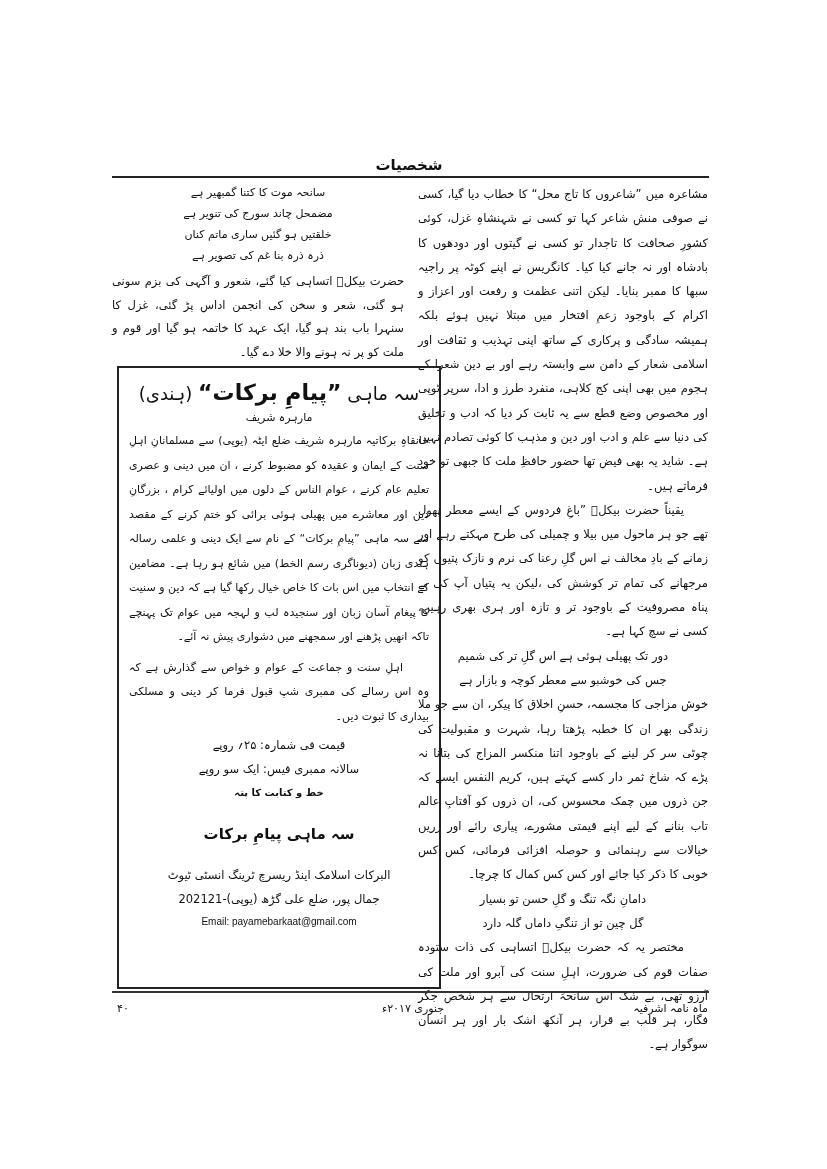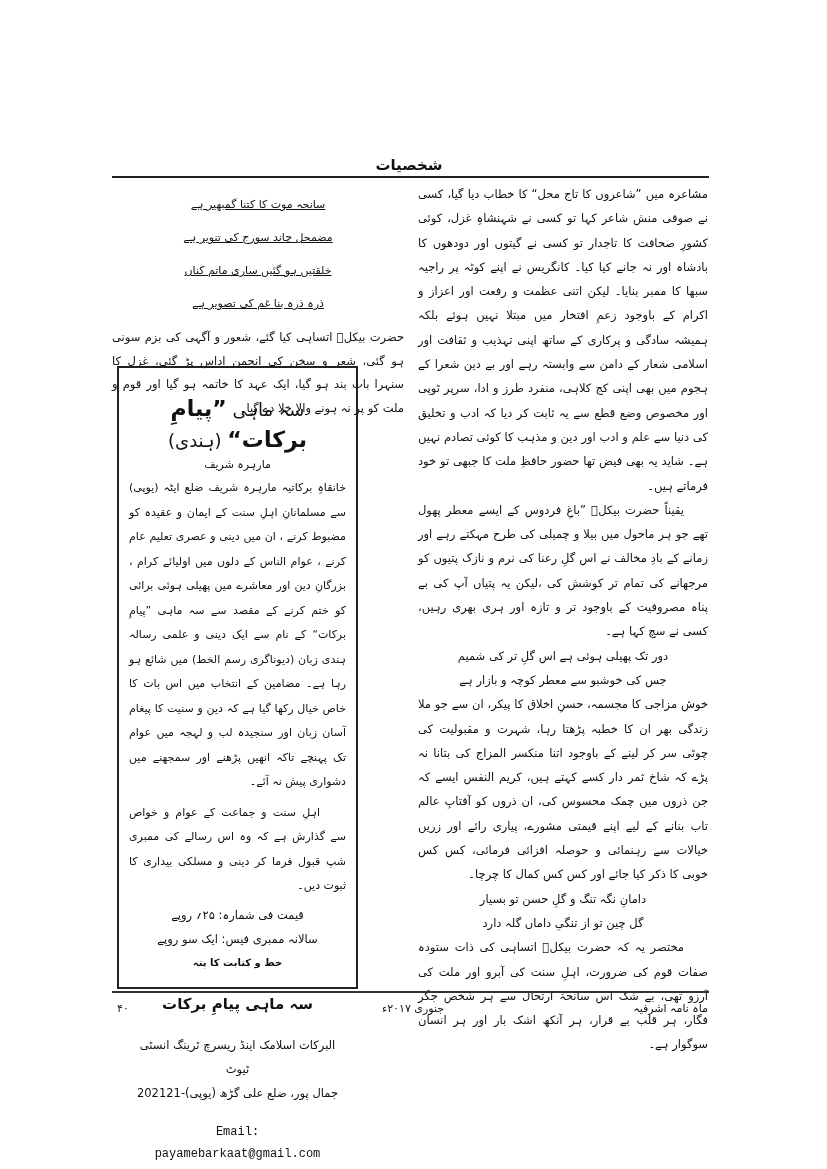--- a/index.html
+++ b/index.html
@@ -15,35 +15,35 @@
     position: absolute; left: 418px; width: 290px; top: 182px;
     font-size: 11.5px; line-height: 24.3px; text-align: justify;
   }
   .col-right p { margin: 0; }
   .verse { text-align: center; margin: 0; }
   .col-left {
     position: absolute; left: 112px; width: 292px; top: 182px;
     font-size: 11.5px; line-height: 24.3px;
   }
   .poem { text-align: center; }
-  .poem .pl { margin: 12px; font-size: 11px; line-height: 21px; text-decoration: underline; }
+  .poem .pl { margin: 0; font-size: 11px; line-height: 21px; }
   .left-para { margin: 4px 0 0 0; text-align: justify; line-height: 23.5px; }
   .box {
-    position: absolute; left: 117px; top: 366px; width: 241px; height: 623px;
-    border: 2px solid #222; box-sizing: border-box; padding: 24px 10px;
+    position: absolute; left: 117px; top: 366px; width: 324px; height: 623px;
+    border: 2px solid #222; box-sizing: border-box; padding: 8px 10px;
   }
   .box-title { text-align: center; font-size: 18px; line-height: 30px; margin: 2px 0 0 0; }
   .box-title b { font-size: 22px; }
   .box-sub { text-align: center; font-size: 11px; line-height: 18px; margin: 0; }
   .box-body { font-size: 11px; line-height: 24.5px; text-align: justify; margin: 2px 0 0 0; }
   .box-body2 { font-size: 11px; line-height: 24.5px; text-align: justify; margin: 6px 0 0 0; text-indent: 26px; }
   .box-center { text-align: center; font-size: 11.5px; line-height: 24px; margin: 0; }
   .box-bold { text-align: center; font-weight: bold; font-size: 10px; line-height: 24px; margin: 0; }
   .box-bold-lg { text-align: center; font-weight: bold; font-size: 15px; line-height: 26px; margin: 16px; }
-  .box-email { text-align: center; font-family: Liberation Mono, monospace; direction: ltr; font-size: 12px; line-height: 22px; margin: 16px; }
+  .box-email { text-align: center; font-family: Liberation Sans, sans-serif; direction: ltr; font-size: 10px; line-height: 22px; margin: 0; }
   .rule-bottom { position: absolute; left: 112px; width: 597px; top: 991px; height: 2px; background: #333; }
   .footer { position: absolute; top: 1000px; font-size: 11px; line-height: 18px; }
   .footer-right { right: 119px; }
   .footer-center { left: 363px; width: 100px; text-align: center; }
   .footer-left { left: 117px; }
 </style>
 </head>
 <body>
 
 <div class="page">

